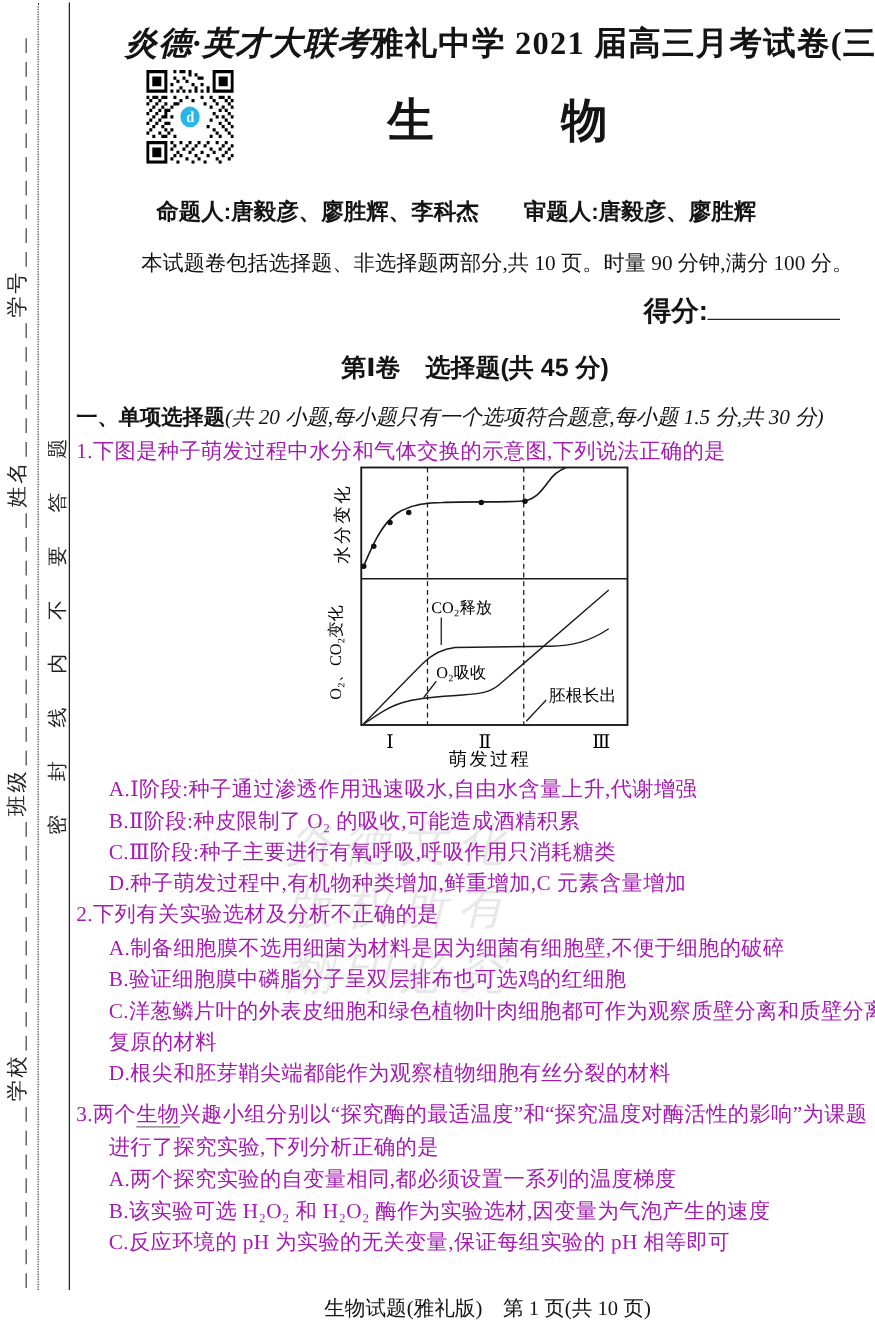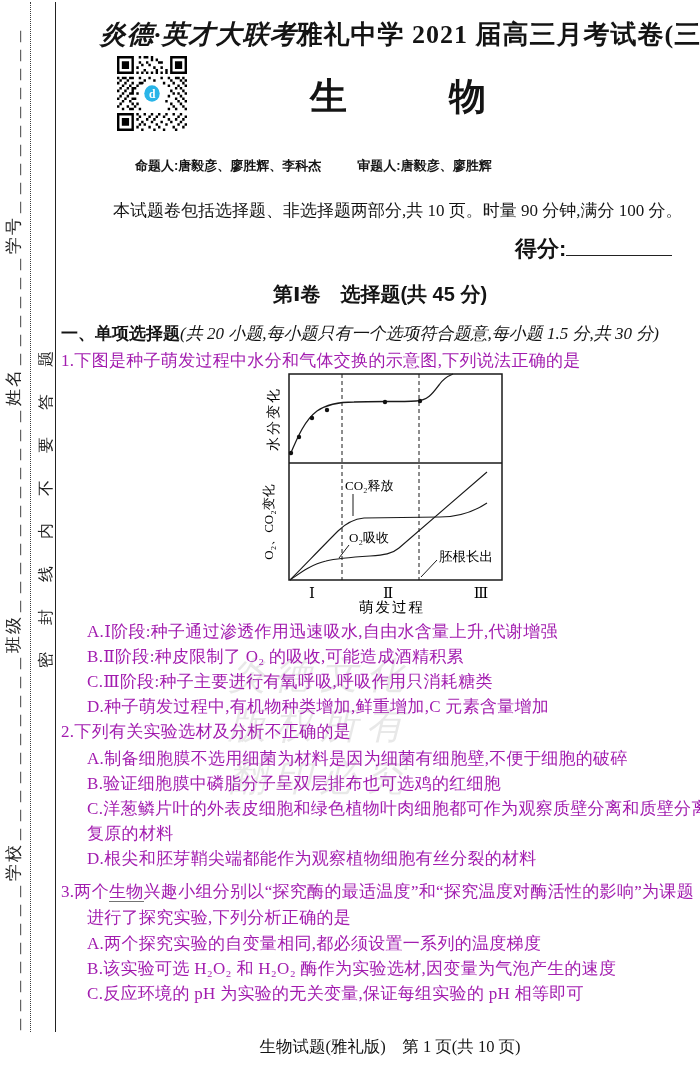--- a/index.html
+++ b/index.html
@@ -14,21 +14,21 @@
   .side-fields{position:absolute;left:2px;top:1033px;width:1031px;height:22px;
       transform-origin:0 0;transform:rotate(-90deg);font-size:17px;letter-spacing:2px;color:#222;}
   .side-seal{position:absolute;left:36px;top:668px;width:345px;height:20px;
       transform-origin:0 0;transform:rotate(-90deg);font-size:16px;letter-spacing:27px;color:#222;white-space:nowrap;}
   
   .main-title{position:absolute;left:100px;top:17px;width:580px;text-align:center;
       font-size:26px;font-weight:bold;letter-spacing:1px;white-space:nowrap;}
   .main-title .cal{font-style:italic;}
   .subject{position:absolute;left:310px;top:72px;width:176px;display:flex;justify-content:space-between;
       font-size:37px;}
-  .setters{position:absolute;left:125px;top:157px;font-size:13px;white-space:nowrap;margin-left:10px;}
+  .setters{position:absolute;left:125px;top:157px;font-size:18px;white-space:nowrap;}
   .setters .gap{display:inline-block;width:36px;}
   .info{position:absolute;left:113px;top:199px;font-size:17px;white-space:nowrap;}
   .score{position:absolute;left:515px;top:234px;font-size:22px;white-space:nowrap;}
   .score .blank{display:inline-block;width:106px;height:19px;border-bottom:1.6px solid #222;}
   .part-head{position:absolute;left:225px;top:281px;width:310px;text-align:center;font-size:20px;white-space:nowrap;}
   .sub-head{position:absolute;left:61px;top:322px;font-size:17px;white-space:nowrap;}
   .sub-head .note{font-family:"Liberation Serif","DejaVu Serif",serif;font-weight:normal;font-style:italic;}
   .uline{border-bottom:1.2px solid rgba(0,0,0,.55);}
   
   .wm{position:absolute;left:228px;width:200px;text-align:left;font-size:38px;letter-spacing:8px;

